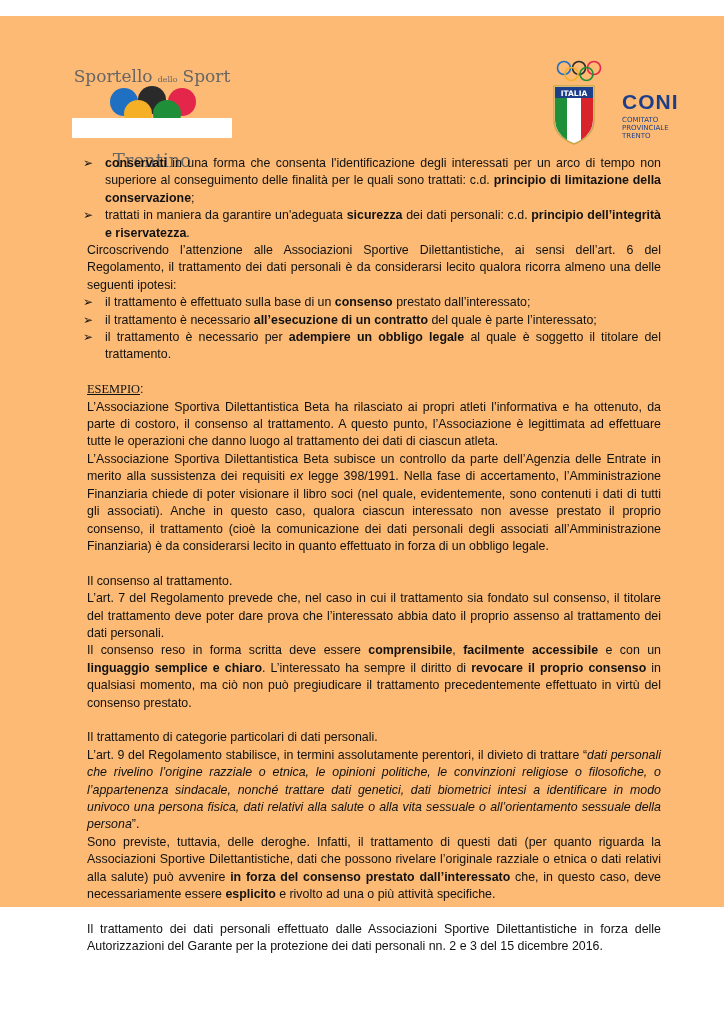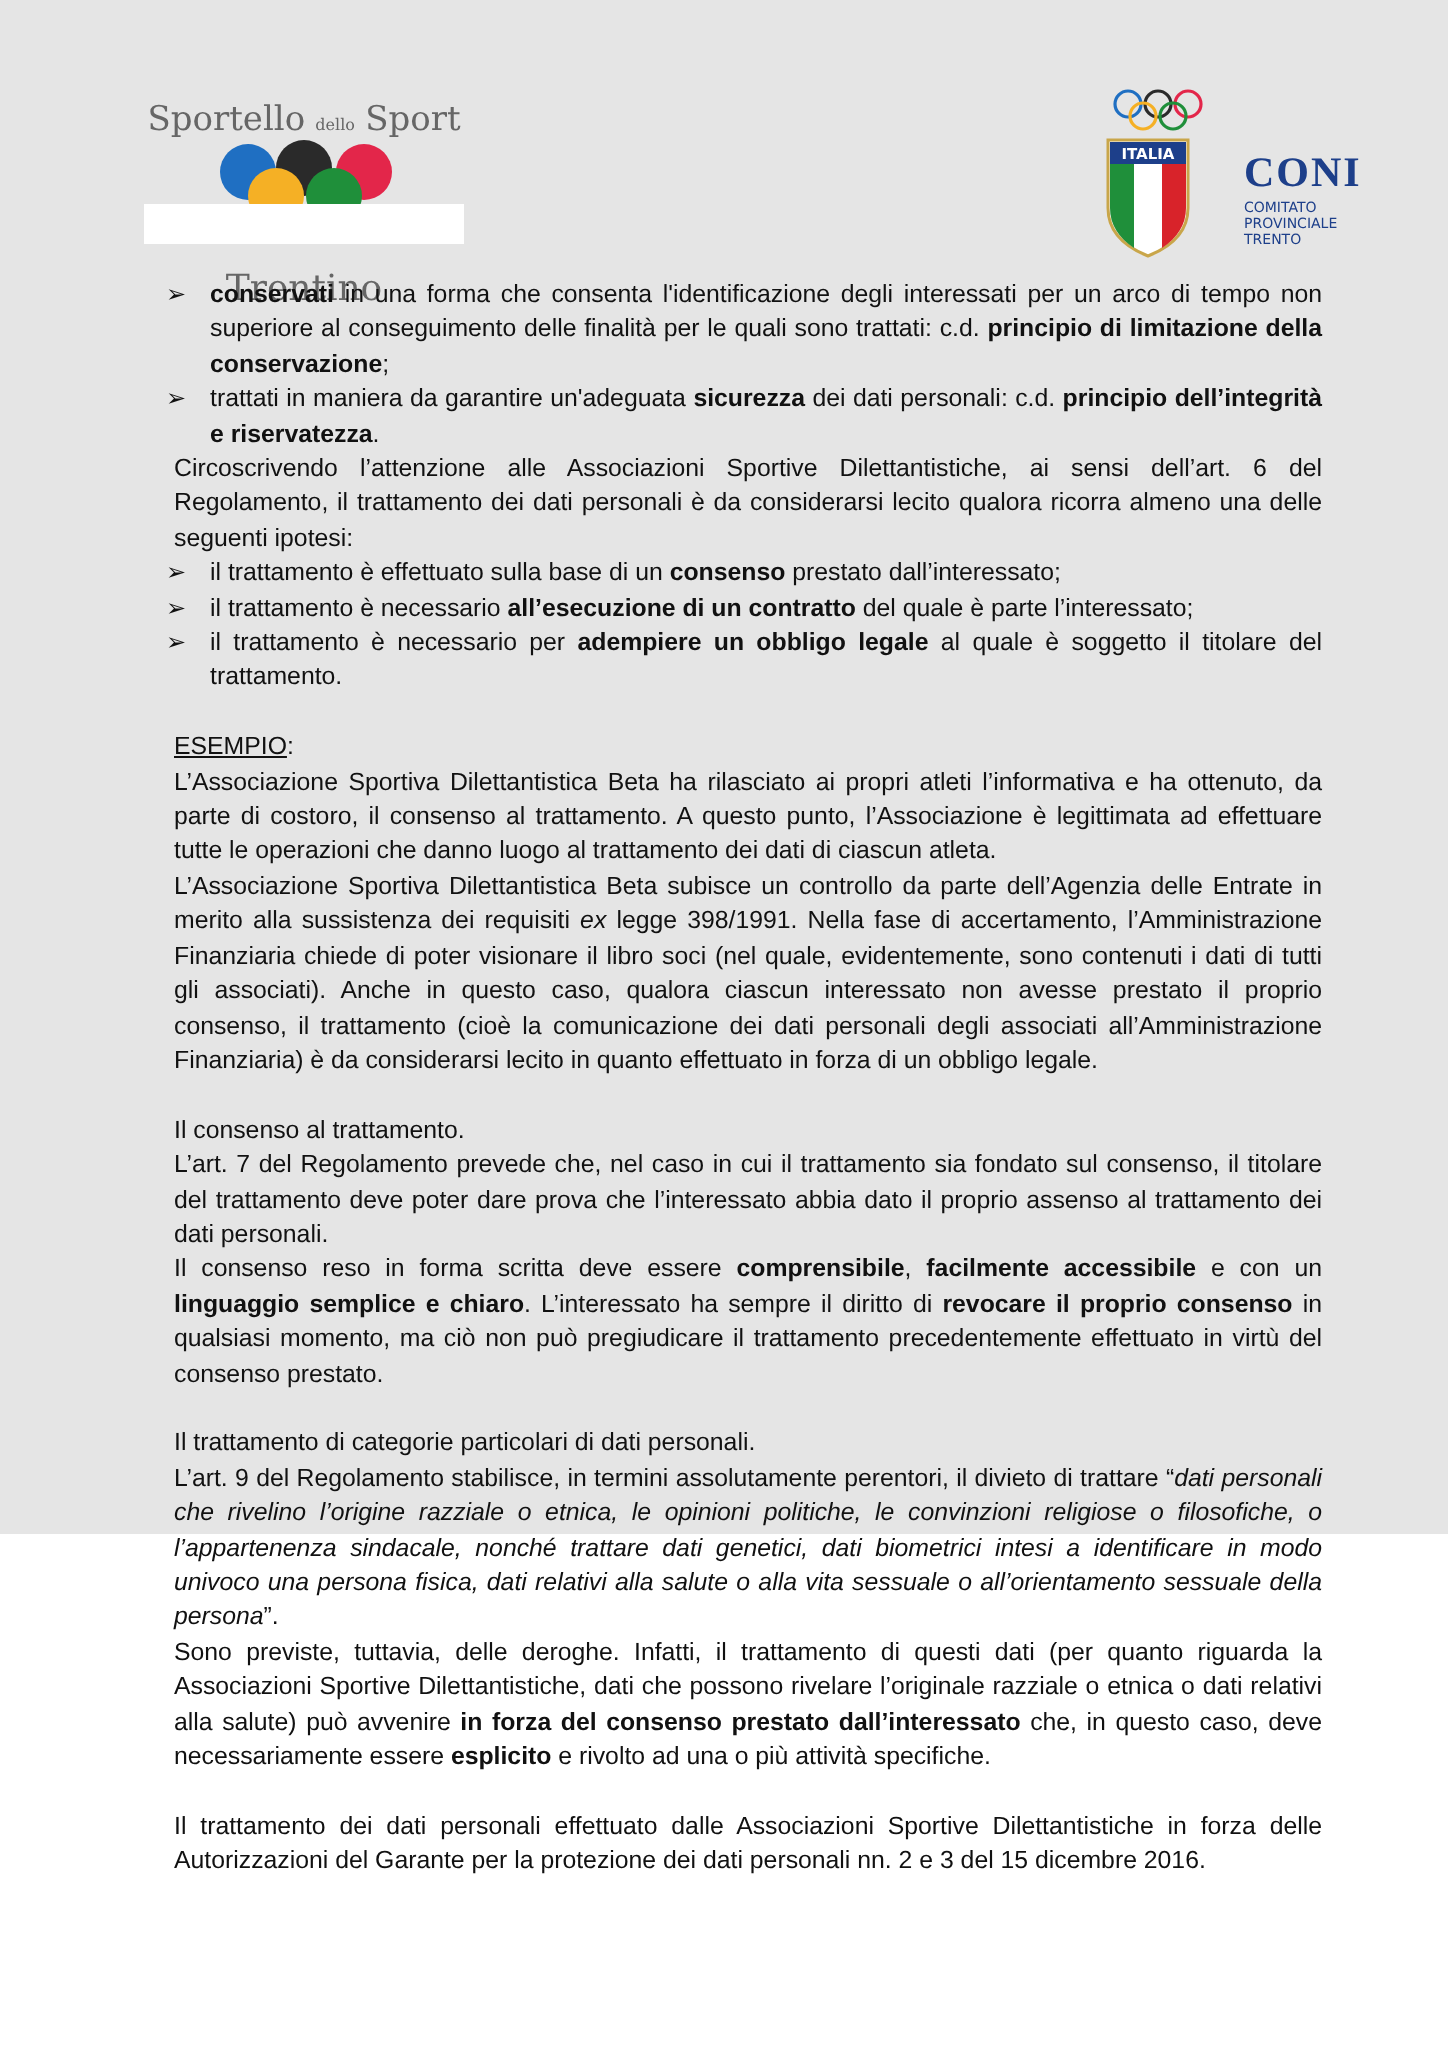--- a/index.html
+++ b/index.html
@@ -1,39 +1,39 @@
 <!DOCTYPE html>
 <html><head>
 <meta charset="utf-8">
 <style>
   html, body { margin: 0; padding: 0; background: #ffffff; }
   body { width: 724px; height: 1023px; position: relative; overflow: hidden; font-family: "Liberation Sans", sans-serif; color: #111; }
-  .page { position: absolute; left: 0; top: 0; width: 724px; height: 767px; background: #e5e5e5; }
+  .page { position: absolute; left: 0; top: 16px; width: 724px; height: 891px; background: #fdba74; }
 
   
   .logo-left { position: absolute; left: 72px; top: 50px; width: 160px; height: 72px; }
   .logo-left .title { position: absolute; left: 0; top: 0; width: 160px; text-align: center; font-family: "DejaVu Serif", serif; color: #666; font-size: 16px; white-space: nowrap; }
   .logo-left .title .small { font-size: 8px; }
   .logo-left .title .big { font-size: 17px; }
   .logo-left .rings { position: absolute; left: 0; top: 0; }
   .logo-left .sub { position: absolute; left: 0; top: 42px; width: 160px; text-align: center; font-family: "DejaVu Serif", serif; color: #666; font-size: 18px; margin-top: 42px; }
 
   .logo-right { position: absolute; left: 548px; top: 42px; width: 130px; height: 90px; }
-  .coni-word { position: absolute; left: 74px; top: 32px; color: #1d3f8a; font-family: Liberation Serif, serif; font-weight: bold; font-size: 21px; letter-spacing: 1px; }
+  .coni-word { position: absolute; left: 74px; top: 32px; color: #1d3f8a; font-family: Liberation Sans, sans-serif; font-weight: bold; font-size: 21px; letter-spacing: 1px; }
   .coni-sub { position: absolute; left: 74px; top: 58px; color: #1d3f8a; font-family: "DejaVu Sans", sans-serif; font-size: 7px; line-height: 8px; }
 
   
   .content { position: absolute; left: 87px; top: 139px; width: 574px; font-family: "Liberation Sans", sans-serif; font-size: 12.4px; line-height: 17.4px; color: #111; }
   .content p { margin: 0; text-align: justify; }
   .content .bullet { position: relative; padding-left: 18px; text-align: justify; margin: 0; }
   .content .bullet .arrow { position: absolute; left: -4px; top: 0; font-size: 12px; }
   .content .gap { height: 17.4px; }
   .content b { font-weight: bold; }
   .content i { font-style: italic; }
-  .content u { text-decoration: underline; }
+  .content u { text-decoration: underline; font-family: Liberation Serif, serif; }
   .content .heading { font-weight: normal; }
 </style>
 </head>
 <body>
 
 <div class="page">
 
   <div class="logo-left">
     <svg class="rings" width="160" height="72" viewBox="0 0 160 72">
       <circle cx="52" cy="36" r="14" fill="#1f6fc2"></circle>

